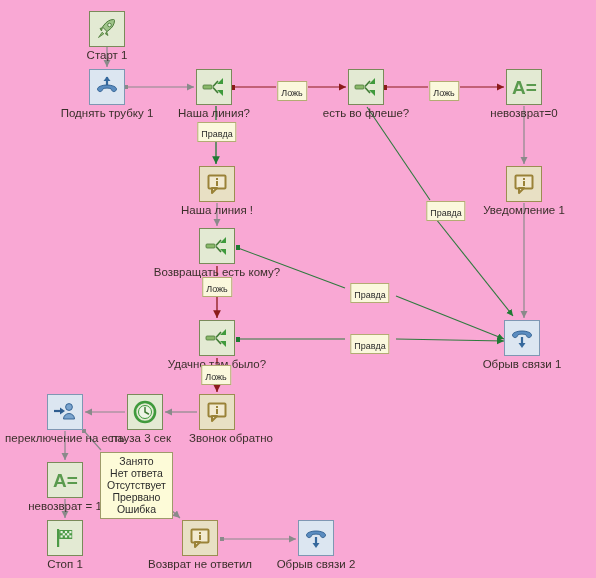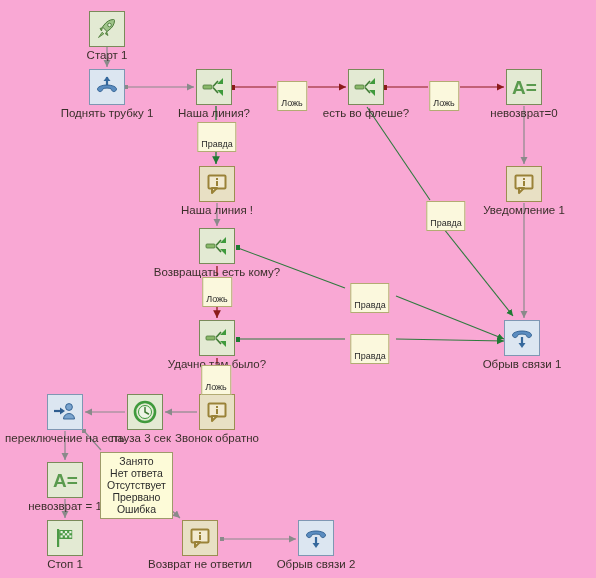--- a/index.html
+++ b/index.html
@@ -57,21 +57,21 @@
     text-align: center;
     transform: translateX(-50%);
   }
   .edge-label {
     position: absolute;
     font-size: 9px;
     font-family: "Liberation Sans", sans-serif;
     color: #2b2b2b;
     background: #fbf8dd;
     border: 1px solid #b3ab73;
-    padding: 16px 3px 1px 3px;
+    padding: 6px 3px 1px 3px;
     line-height: 11px;
     white-space: nowrap;
     transform: translateX(-50%);
   }
   .tooltip-box {
     position: absolute;
     background: #fdfbd8;
     border: 1px solid #9e9a6a;
     font-size: 10.5px;
     line-height: 12px;
@@ -277,21 +277,21 @@
   <div class="node tan" style="left:199px; top:394px;">
     <span>
       <svg width="24" height="24" viewBox="0 0 24 24">
         <rect x="3.5" y="3.5" width="17" height="13" rx="1" fill="#f2ead1" stroke="#9a8238" stroke-width="2"></rect>
         <path d="M7 16 L7 21 L12 16 Z" fill="#f2ead1" stroke="#9a8238" stroke-width="2" stroke-linejoin="round"></path>
         <rect x="11" y="6" width="2" height="2" fill="#9a8238"></rect>
         <rect x="11" y="9" width="2" height="5" fill="#9a8238"></rect>
       </svg>
     </span>
   </div>
-  <div class="node-label" style="left:217px; top:432px;">Звонок обратно</div>
+  <div class="node-label" style="left:231px; top:432px;">Звонок обратно</div>
 
   <div class="node green" style="left:127px; top:394px;">
     <span>
       <svg width="26" height="26" viewBox="0 0 26 26">
         <circle cx="13" cy="13" r="10" fill="none" stroke="#3f9a3c" stroke-width="2.6"></circle>
         <circle cx="13" cy="13" r="6.5" fill="#eef5e6" stroke="#3f9a3c" stroke-width="1"></circle>
         <path d="M13 8.5 L13 13 L16.5 15" stroke="#3f7a33" stroke-width="1.5" fill="none" stroke-linecap="round"></path>
       </svg>
     </span>
   </div>

